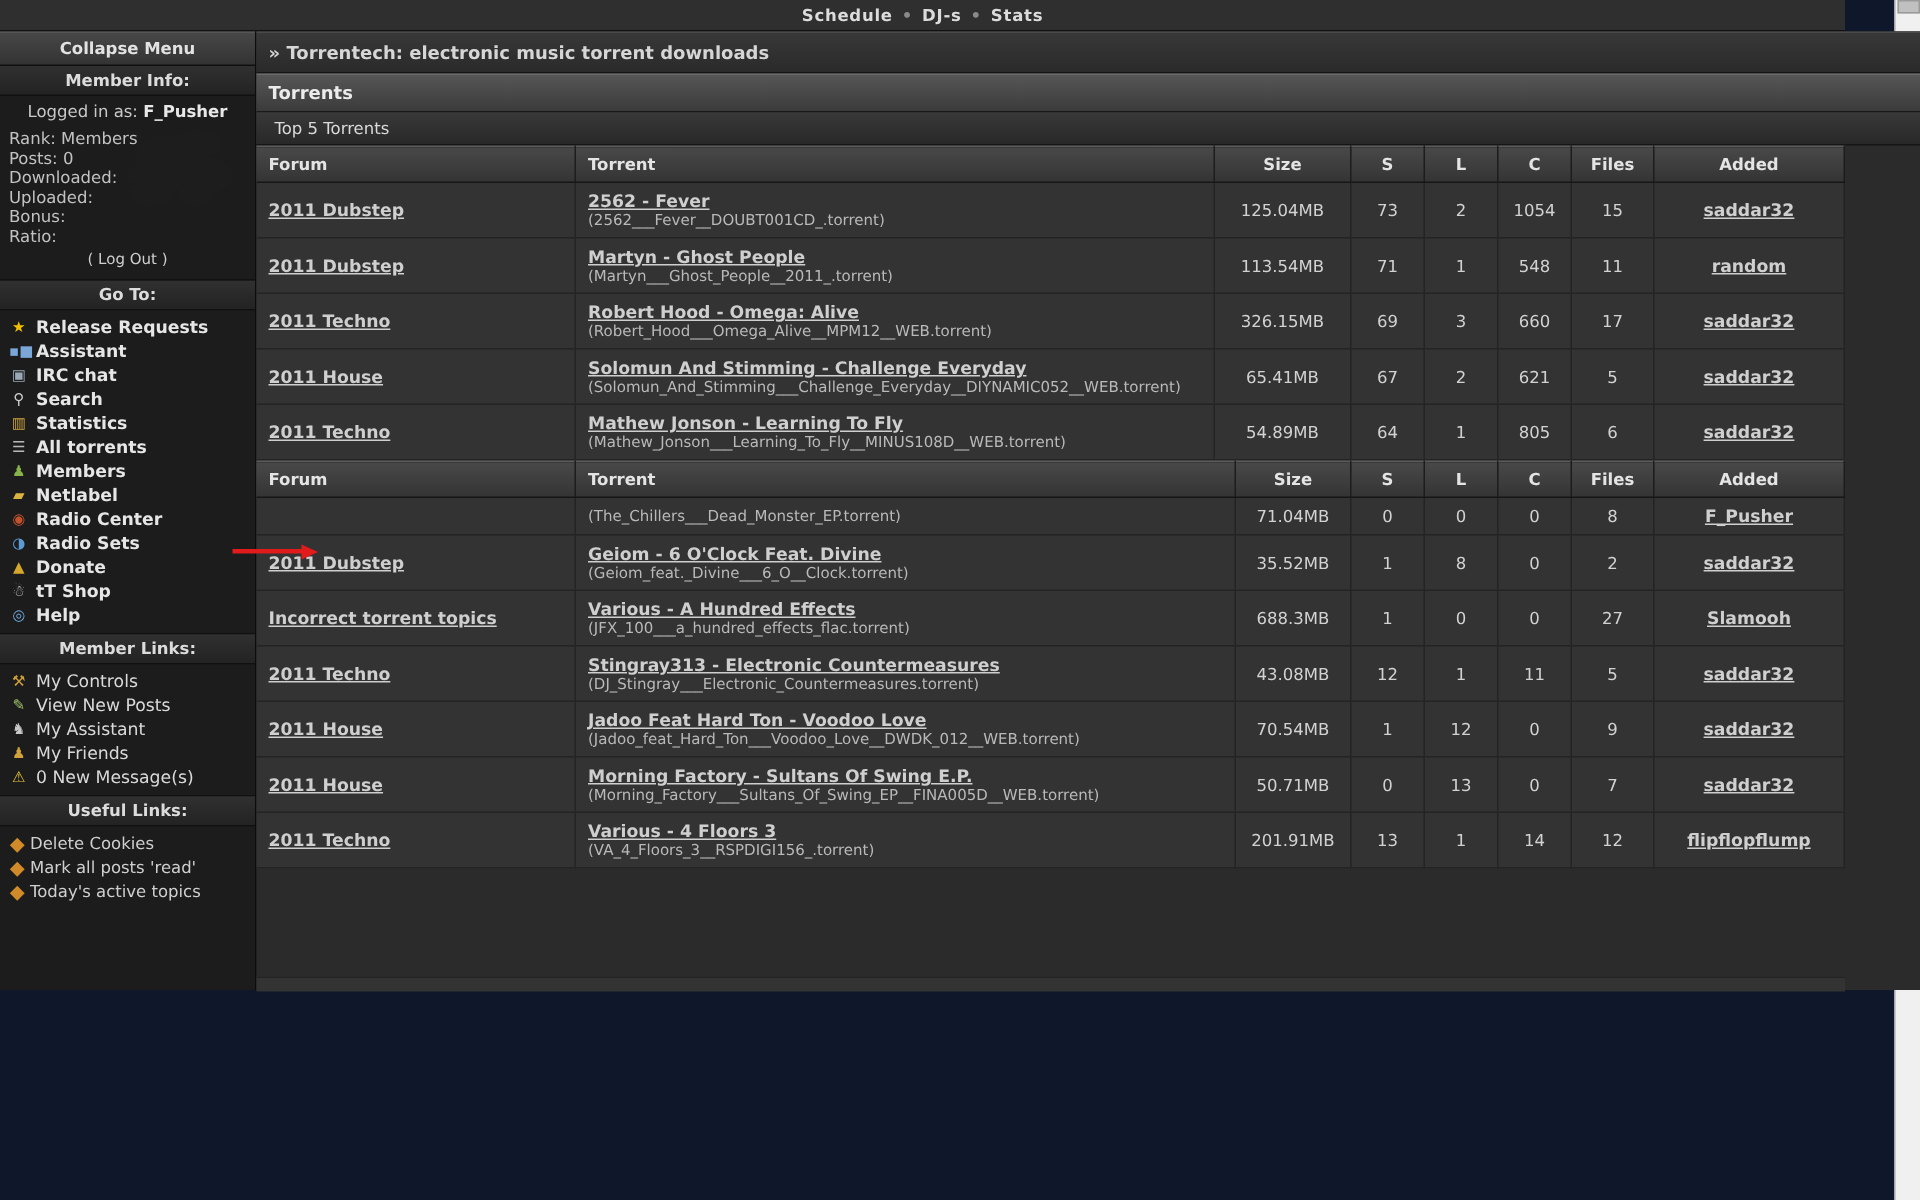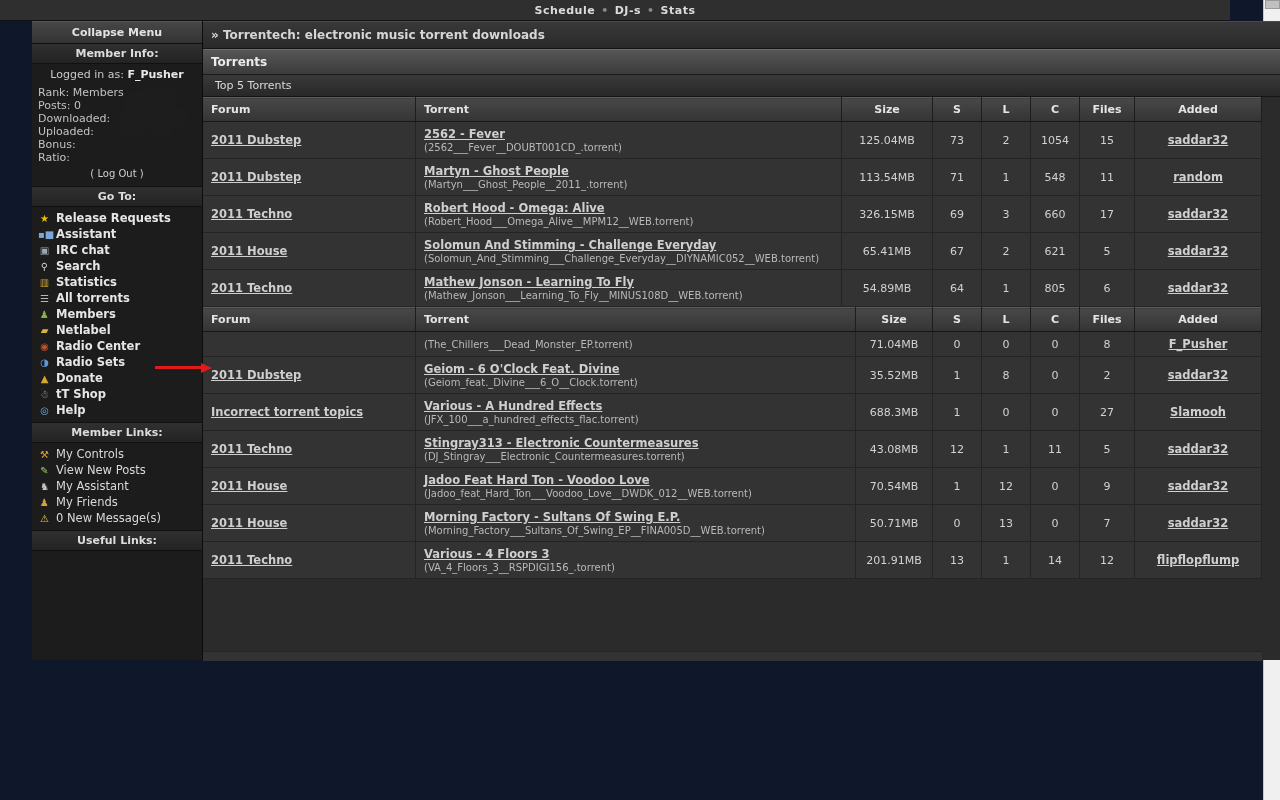--- a/index.html
+++ b/index.html
@@ -52,21 +52,20 @@
     background: #c0c0c0;
     border: 1px solid #9a9a9a;
   }
   
   .page {
     position: absolute;
     left: 0; top: 21px;
     width: 1230px;
     height: 639px;
     background: #2b2b2b;
-    margin-left: 32px;
   }
   
   .sidebar {
     position: absolute;
     left: 0; top: 0;
     width: 170px;
     height: 639px;
     background: #1c1c1c;
     border-right: 1px solid #0c0c0c;
     color: #c8c8c8;
@@ -418,20 +417,34 @@
           <span class="ico" style="color:#d2a13a">♟</span>
           <span class="label">My Friends</span>
         </div>
         <div class="nav-item">
           <span class="ico" style="color:#e0c13a">⚠</span>
           <span class="label">0 New Message(s)</span>
         </div>
       </div>
 
       <div class="side-sub">Useful Links:</div>
+      <div class="useful-list">
+        <div class="useful-item">
+          <span class="bullet"></span>
+          <span>Delete Cookies</span>
+        </div>
+        <div class="useful-item">
+          <span class="bullet"></span>
+          <span>Mark all posts 'read'</span>
+        </div>
+        <div class="useful-item">
+          <span class="bullet"></span>
+          <span>Today's active topics</span>
+        </div>
+      </div>
     </div>
 
     <div class="main">
       <div class="breadcrumb">» Torrentech: electronic music torrent downloads</div>
       <div class="section-title">Torrents</div>
       <div class="sub-title">Top 5 Torrents</div>
 
       <table class="torrents">
         <thead>
           <tr>

